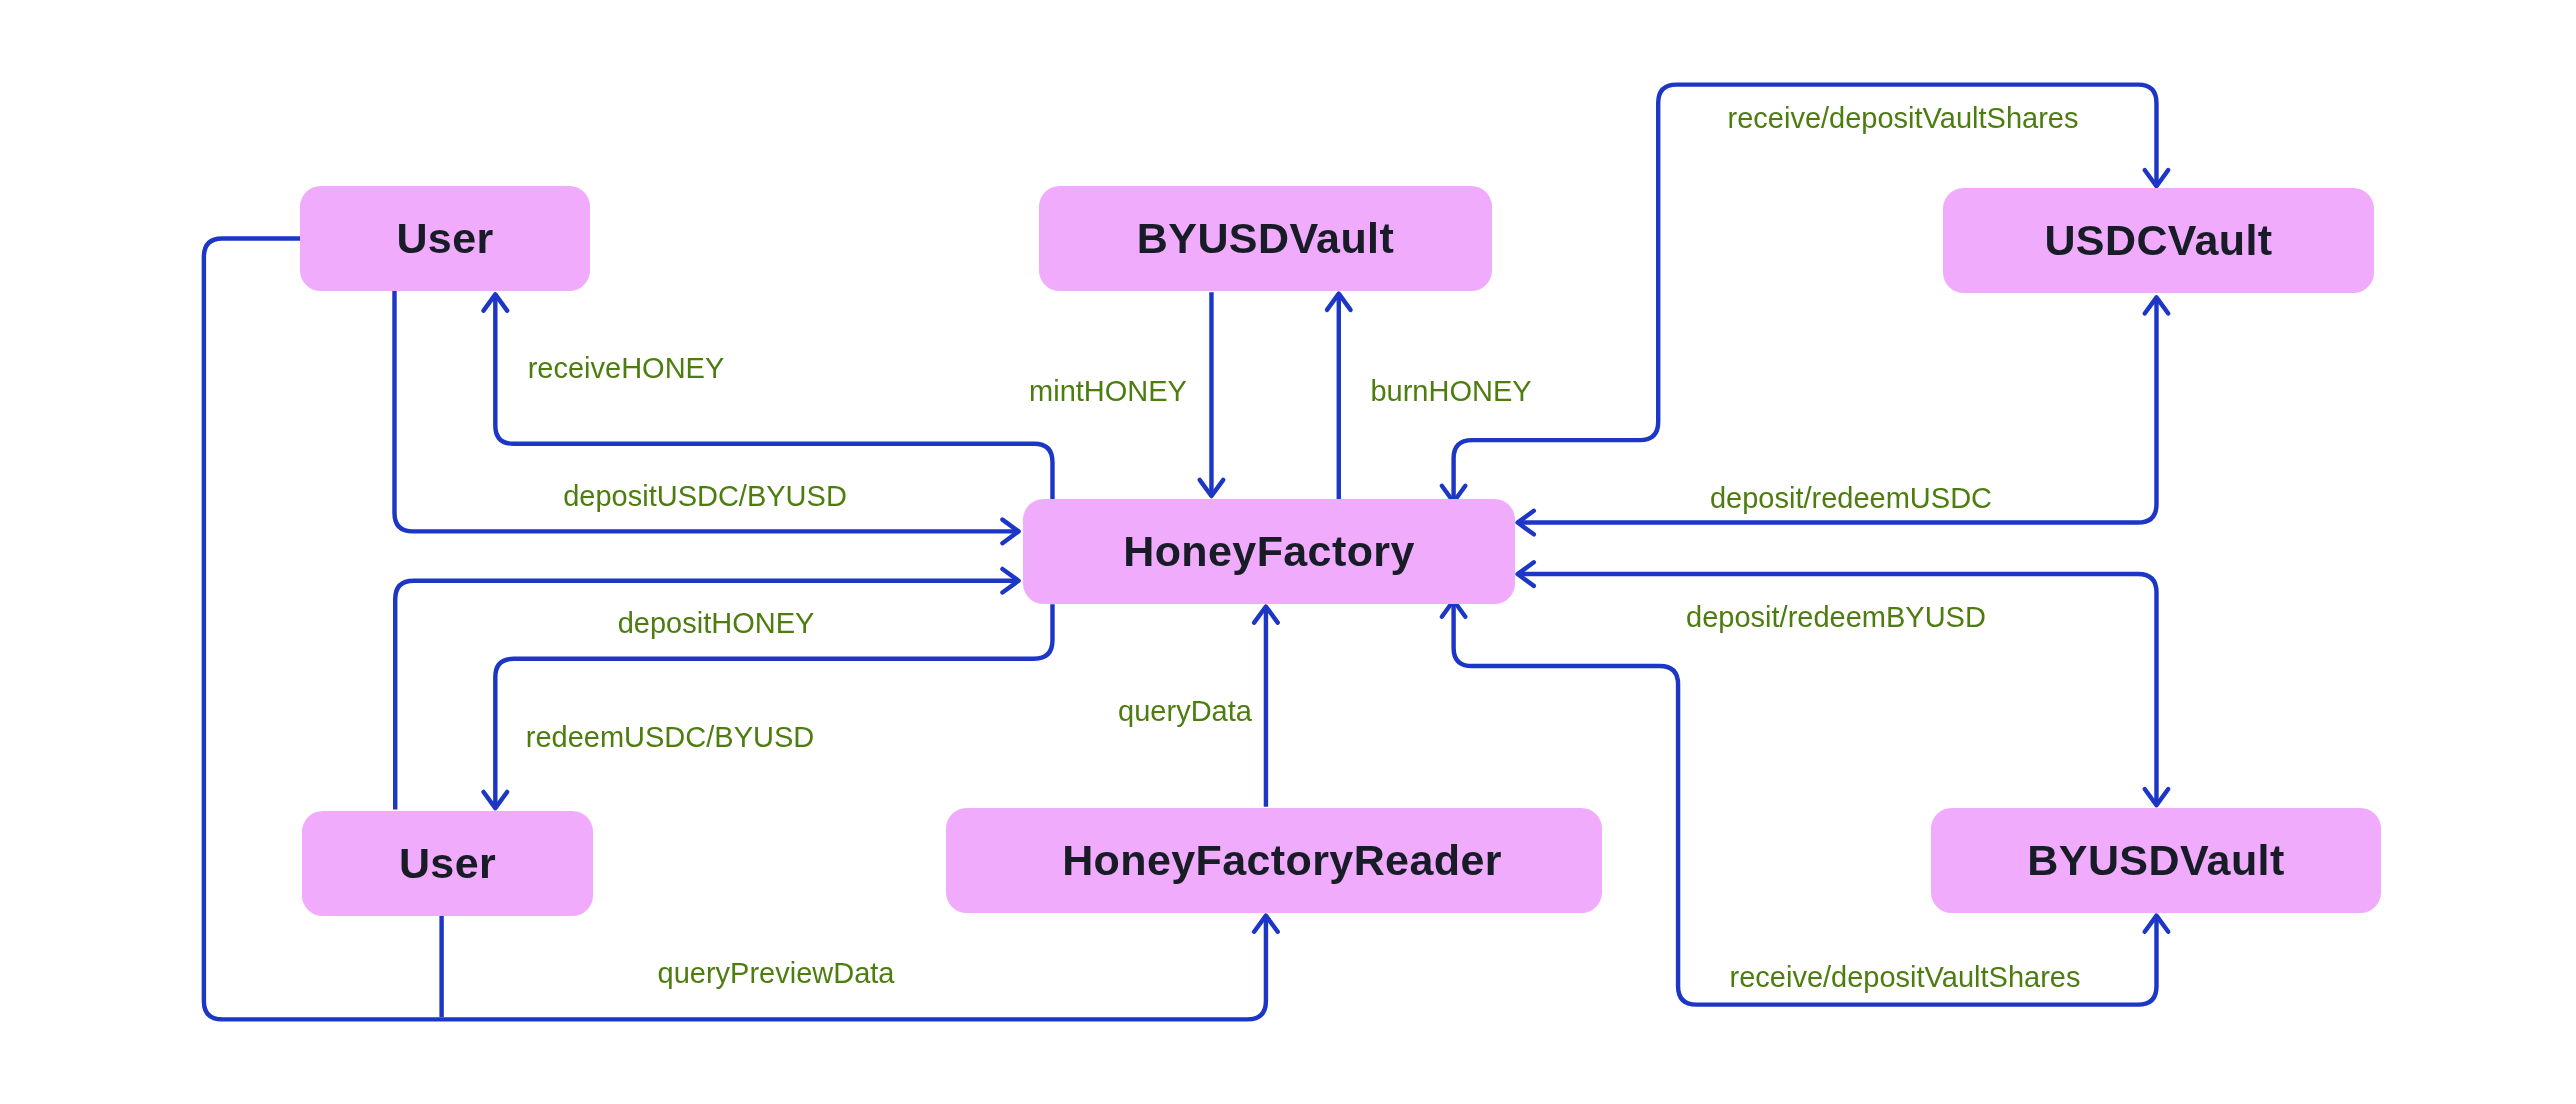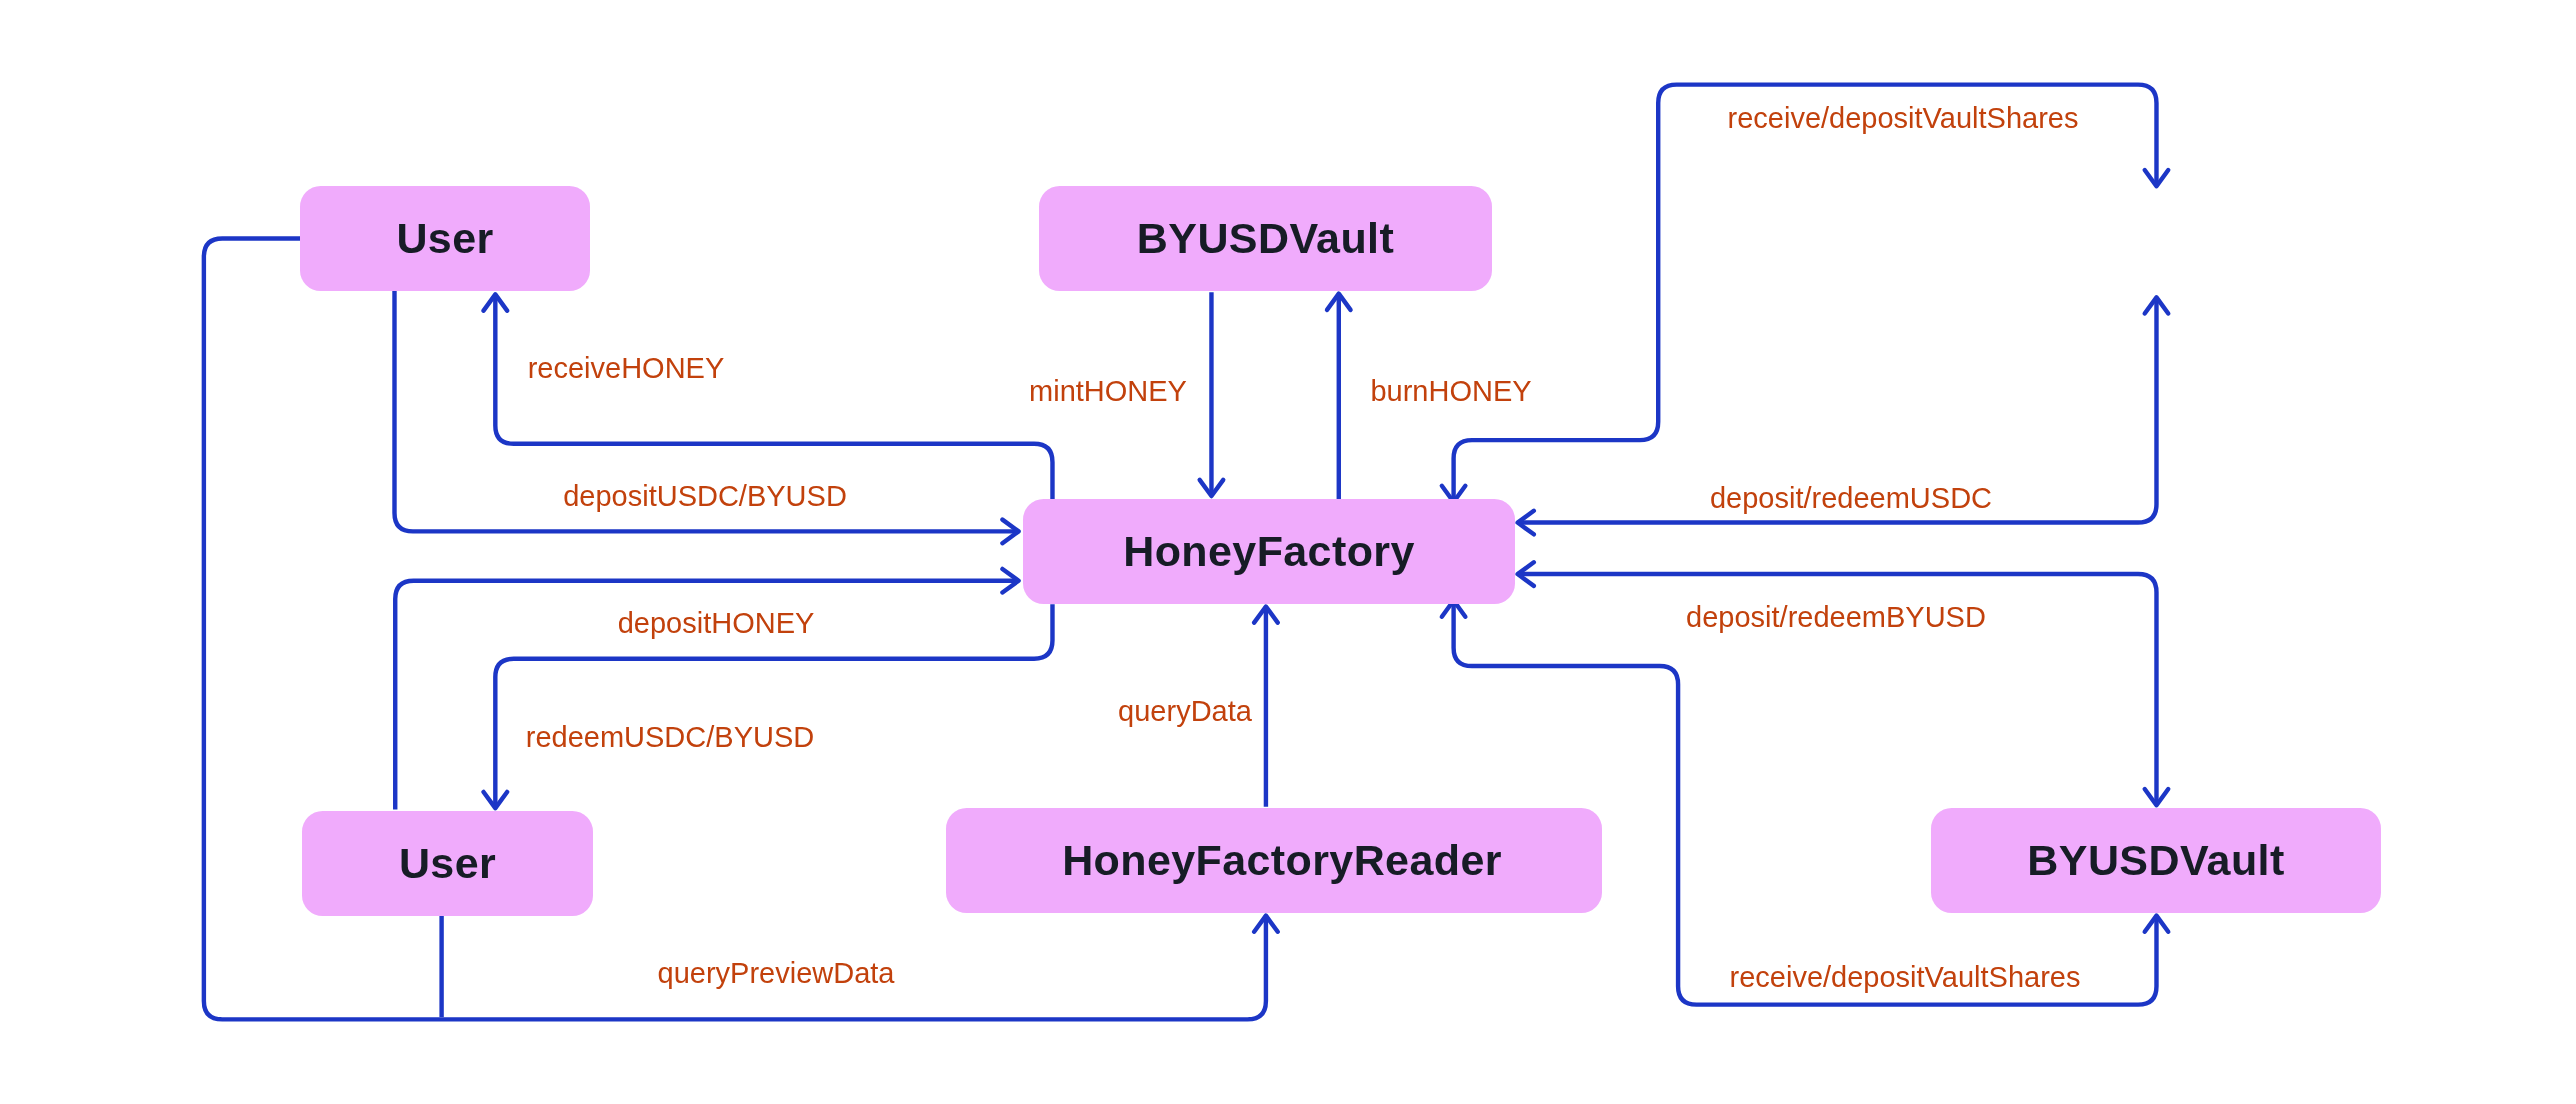--- a/index.html
+++ b/index.html
@@ -2,21 +2,21 @@
 <html style="font-size:11.8px"><head>
 <meta charset="utf-8">
 <style>
   html,body{margin:0;padding:0;background:#ffffff;}
   #stage{position:relative;width:2576px;height:1104px;background:#ffffff;overflow:hidden;
          font-family:"Liberation Sans","DejaVu Sans",sans-serif;}
   #wires{position:absolute;inset:0;}
   .node{position:absolute;background:#f0abfc;border-radius:20.6px;display:flex;
         align-items:center;justify-content:center;color:#171c26;font-weight:600;
         font-size:43px;letter-spacing:0.4px;}
-  .edge-label{position:absolute;transform:translate(-50%,-50%);color:#c2410c;
+  .edge-label{position:absolute;transform:translate(-50%,-50%);color:#4d7c0f;
         font-size:29px;font-weight:400;white-space:nowrap;}
 </style>
 </head>
 <body>
 
 <div id="stage">
 
   <svg id="wires" viewBox="0 0 3500 1500" width="2576" height="1104" fill="none" stroke="#1c36c6" stroke-width="6">
     <defs>
       <marker id="arr" viewBox="0 0 44 44" refX="36" refY="22" markerWidth="44" markerHeight="44" markerUnits="userSpaceOnUse" orient="auto-start-reverse">
@@ -47,20 +47,21 @@
     <path d="M 1720 1096 L 1720 824" marker-end="url(#arr)"></path>
 
     <path d="M 408 324 L 302 324 Q 277 324 277 349 L 277 1360 Q 277 1385 302 1385 L 1695 1385 Q 1720 1385 1720 1360 L 1720 1244" marker-end="url(#arr)"></path>
     <path d="M 600 1244 L 600 1382"></path>
   </svg>
 
   <div class="node" style="left:300px;top:186px;width:290px;height:105px;">User</div>
 
   <div class="node" style="left:1039px;top:186px;width:453px;height:105px;">BYUSDVault</div>
 
+  <div class="node" style="left:1943px;top:188px;width:431px;height:105px;">USDCVault</div>
 
   <div class="node" style="left:1023px;top:499px;width:492px;height:105px;text-align:center;">HoneyFactory</div>
 
   <div class="node" style="left:302px;top:811px;width:291px;height:105px;">User</div>
 
   <div class="node" style="left:946px;top:808px;width:640px;height:105px;padding-left:16px;">HoneyFactoryReader</div>
 
   <div class="node" style="left:1931px;top:808px;width:450px;height:105px;">BYUSDVault</div>
 
   <div class="edge-label" style="left:626px;top:368px;">receiveHONEY</div>

